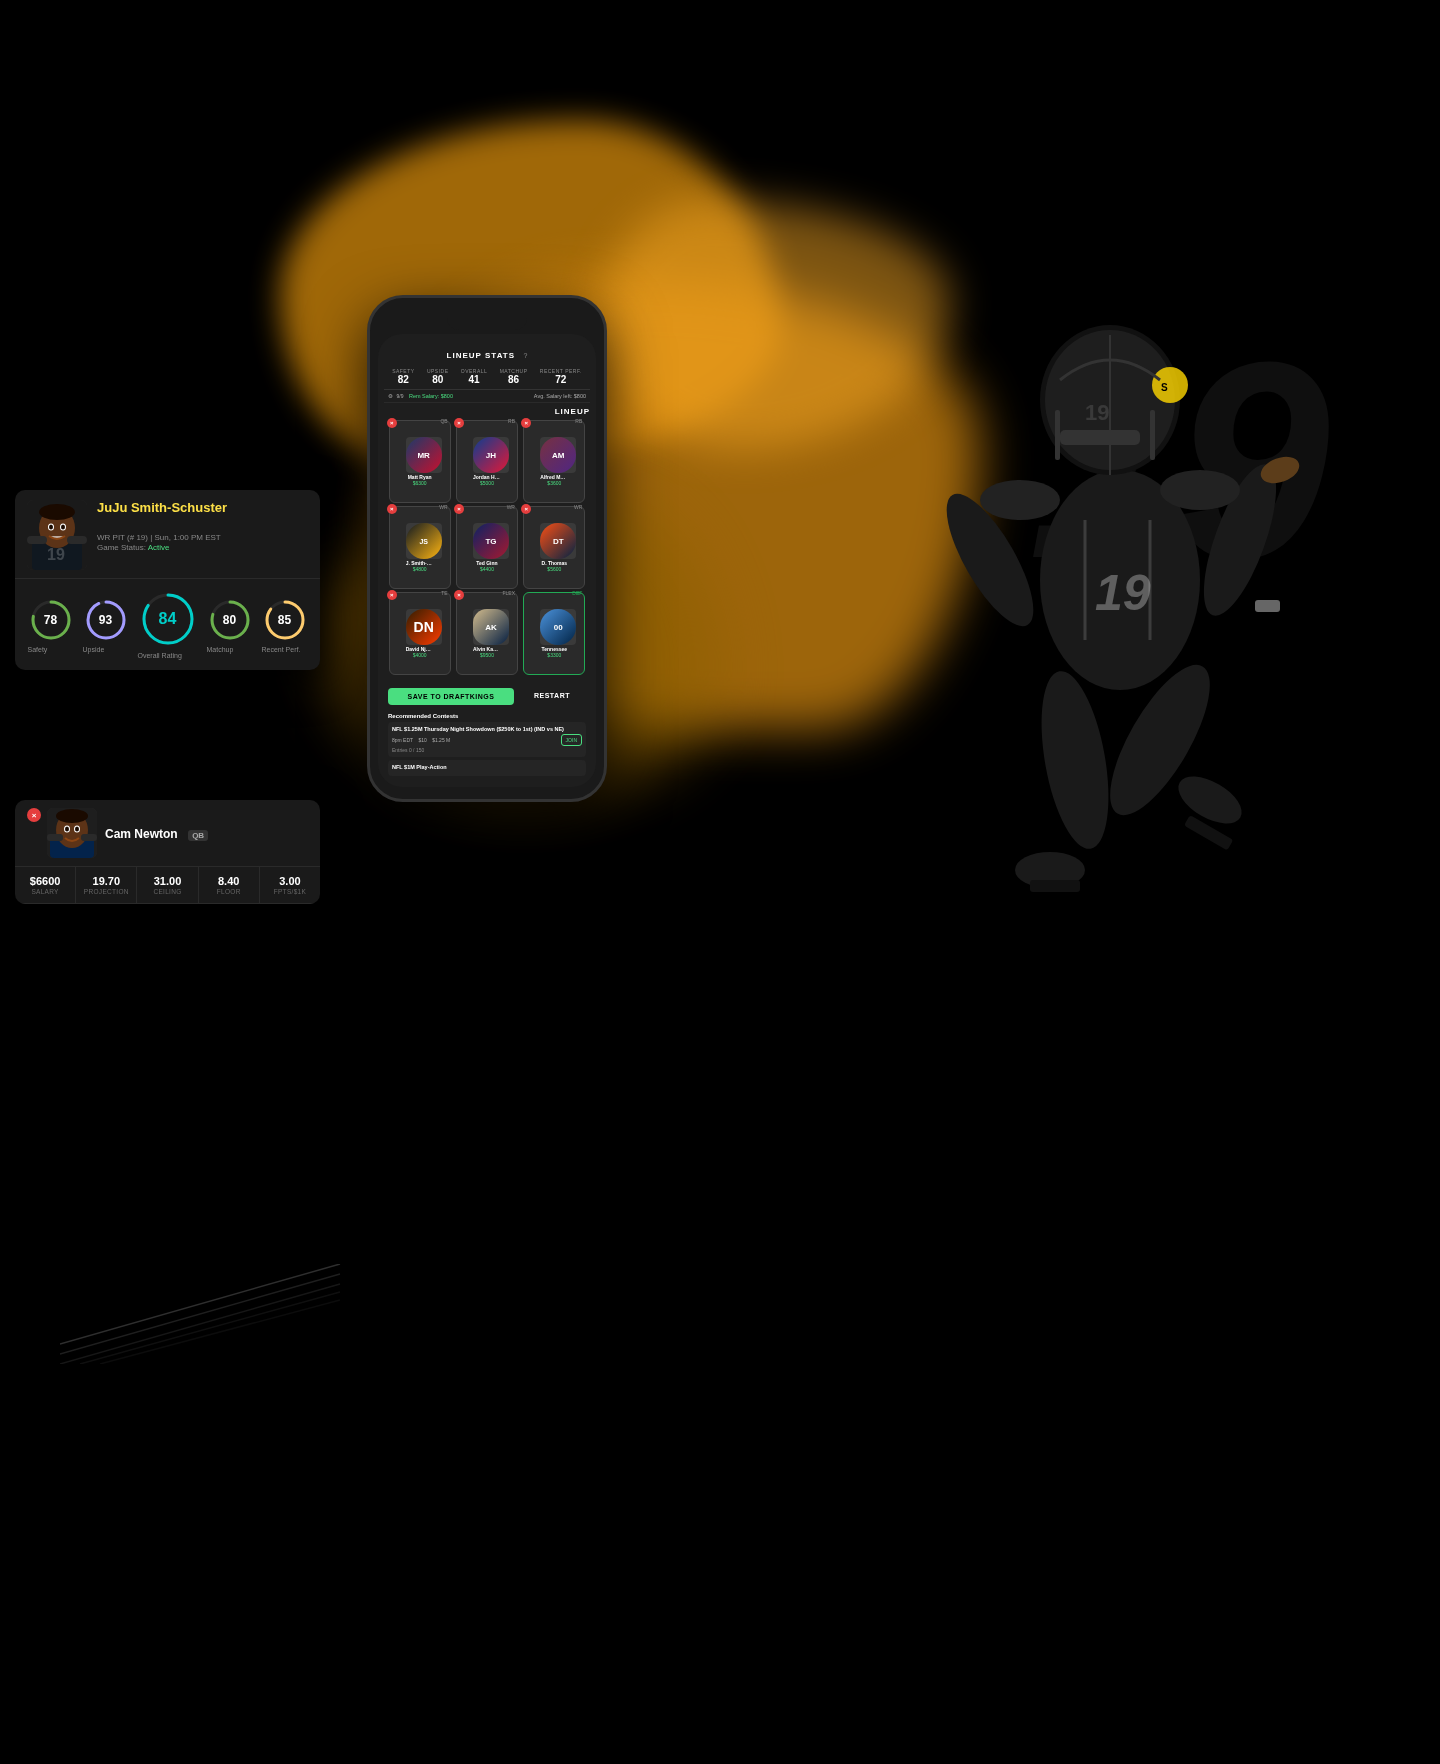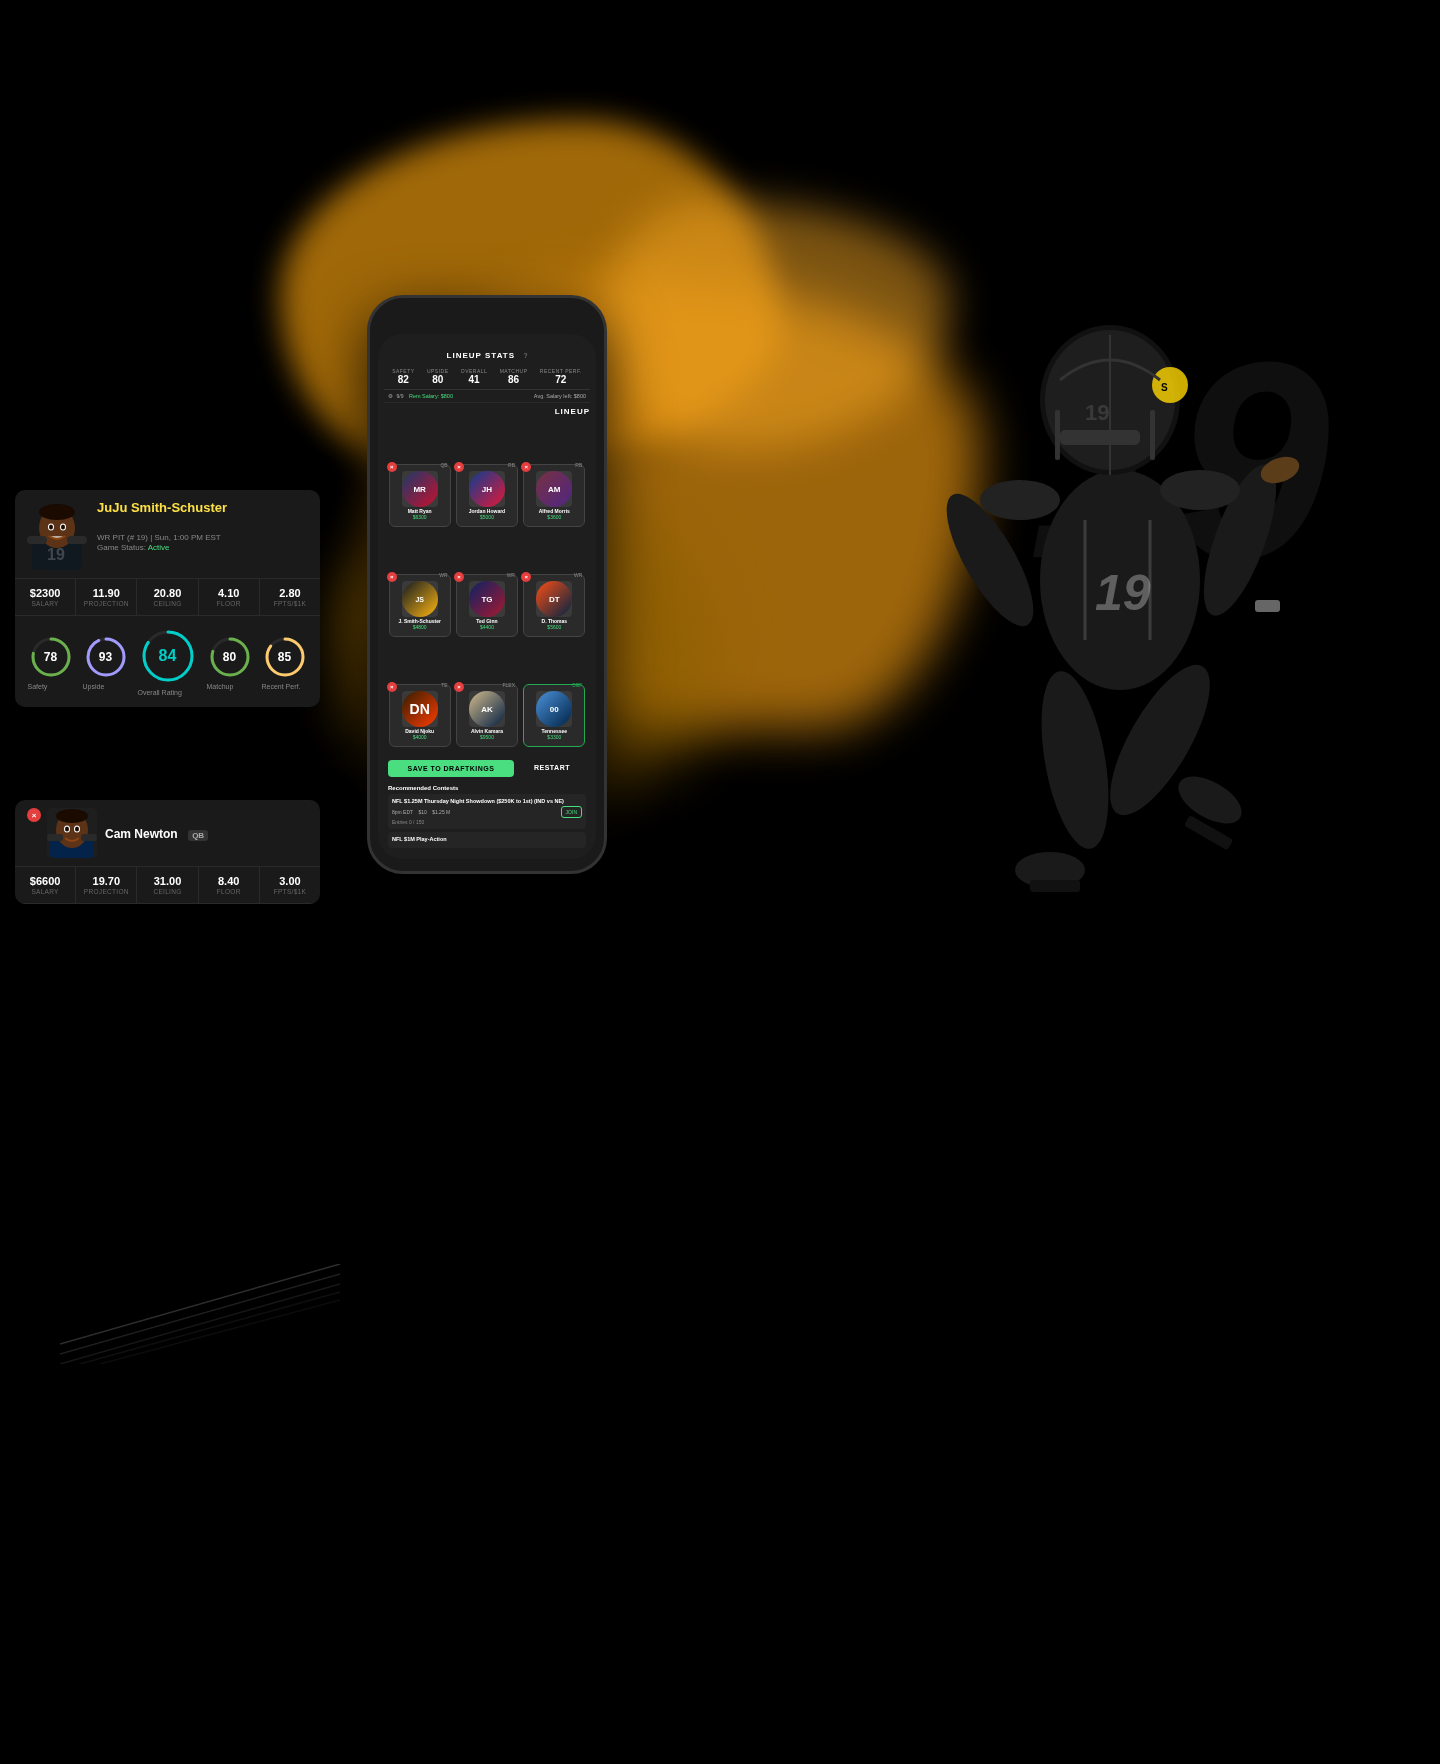--- a/index.html
+++ b/index.html
@@ -104,24 +104,23 @@
     .lineup-row {
       display: flex;
       justify-content: space-around;
       margin-bottom: 3px;
     }
 
     .player-slot {
       width: 62px;
       background: #2a2a2a;
       border-radius: 6px;
-      padding: 6px;
+      padding: 16px;
       position: relative;
       text-align: center;
-      margin-top: 44px;
     }
 
     .player-slot.active {
       border: 1px solid #444;
     }
 
     .slot-remove {
       position: absolute;
       top: -3px;
       left: -3px;
@@ -750,21 +749,21 @@
             <div class="player-avatar">
               <div class="player-avatar-jersey" style="background: linear-gradient(135deg, #311d00 0%, #ff3c00 100%); font-size:14px; color:#fff; font-weight:700;">DN</div>
             </div>
             <div class="player-name-small">David Njoku</div>
             <div class="player-salary-small">$4000</div>
           </div>
           <div class="player-slot active">
             <div class="slot-remove">×</div>
             <div class="slot-pos">FLEX</div>
             <div class="player-avatar">
-              <div class="player-avatar-jersey" style="background: linear-gradient(135deg, #d3bc8d 0%, #041e42 100%); font-size:8px; color:#fff; font-weight:700;">AK</div>
+              <div class="player-avatar-jersey" style="background: linear-gradient(135deg, #d3bc8d 0%, #041e42 100%); font-size:8px; color:#fff; font-weight:700;border-radius:14px;">AK</div>
             </div>
             <div class="player-name-small">Alvin Kamara</div>
             <div class="player-salary-small">$9500</div>
           </div>
           <div class="player-slot active" style="border: 1px solid #22aa55;">
             <div class="slot-pos" style="color: #22aa55;">DEF</div>
             <div class="player-avatar">
               <div class="player-avatar-jersey" style="background: linear-gradient(135deg, #4b92db 0%, #002244 100%); font-size:8px; color:#fff; font-weight:700;">00</div>
             </div>
             <div class="player-name-small">Tennessee</div>
@@ -838,42 +837,20 @@
     <div class="card-info">
       <div class="card-player-name">JuJu Smith-Schuster</div>
       <div class="card-player-pos">WR PIT (# 19) | Sun, 1:00 PM EST</div>
       <div class="card-status">
         <span>Game Status:</span>
         <span class="active">Active</span>
       </div>
     </div>
   </div>
 
-  <div class="card-stats-row">
-    <div class="card-stat">
-      <div class="card-stat-value">$2300</div>
-      <div class="card-stat-label">SALARY</div>
-    </div>
-    <div class="card-stat">
-      <div class="card-stat-value">11.90</div>
-      <div class="card-stat-label">PROJECTION</div>
-    </div>
-    <div class="card-stat">
-      <div class="card-stat-value">20.80</div>
-      <div class="card-stat-label">CEILING</div>
-    </div>
-    <div class="card-stat">
-      <div class="card-stat-value">4.10</div>
-      <div class="card-stat-label">FLOOR</div>
-    </div>
-    <div class="card-stat">
-      <div class="card-stat-value">2.80</div>
-      <div class="card-stat-label">FPTS/$1K</div>
-    </div>
-  </div>
 
   <div class="ratings-row">
 
     <div class="rating-circle">
       <div class="circle-outer">
         <svg class="circle-svg" viewBox="0 0 46 46">
           <circle class="circle-bg" cx="23" cy="23" r="18"></circle>
           <circle class="circle-fill" cx="23" cy="23" r="18" stroke="#6ab04c" stroke-dasharray="113" stroke-dashoffset="25"></circle>
         </svg>
         <span class="circle-value">78</span>

